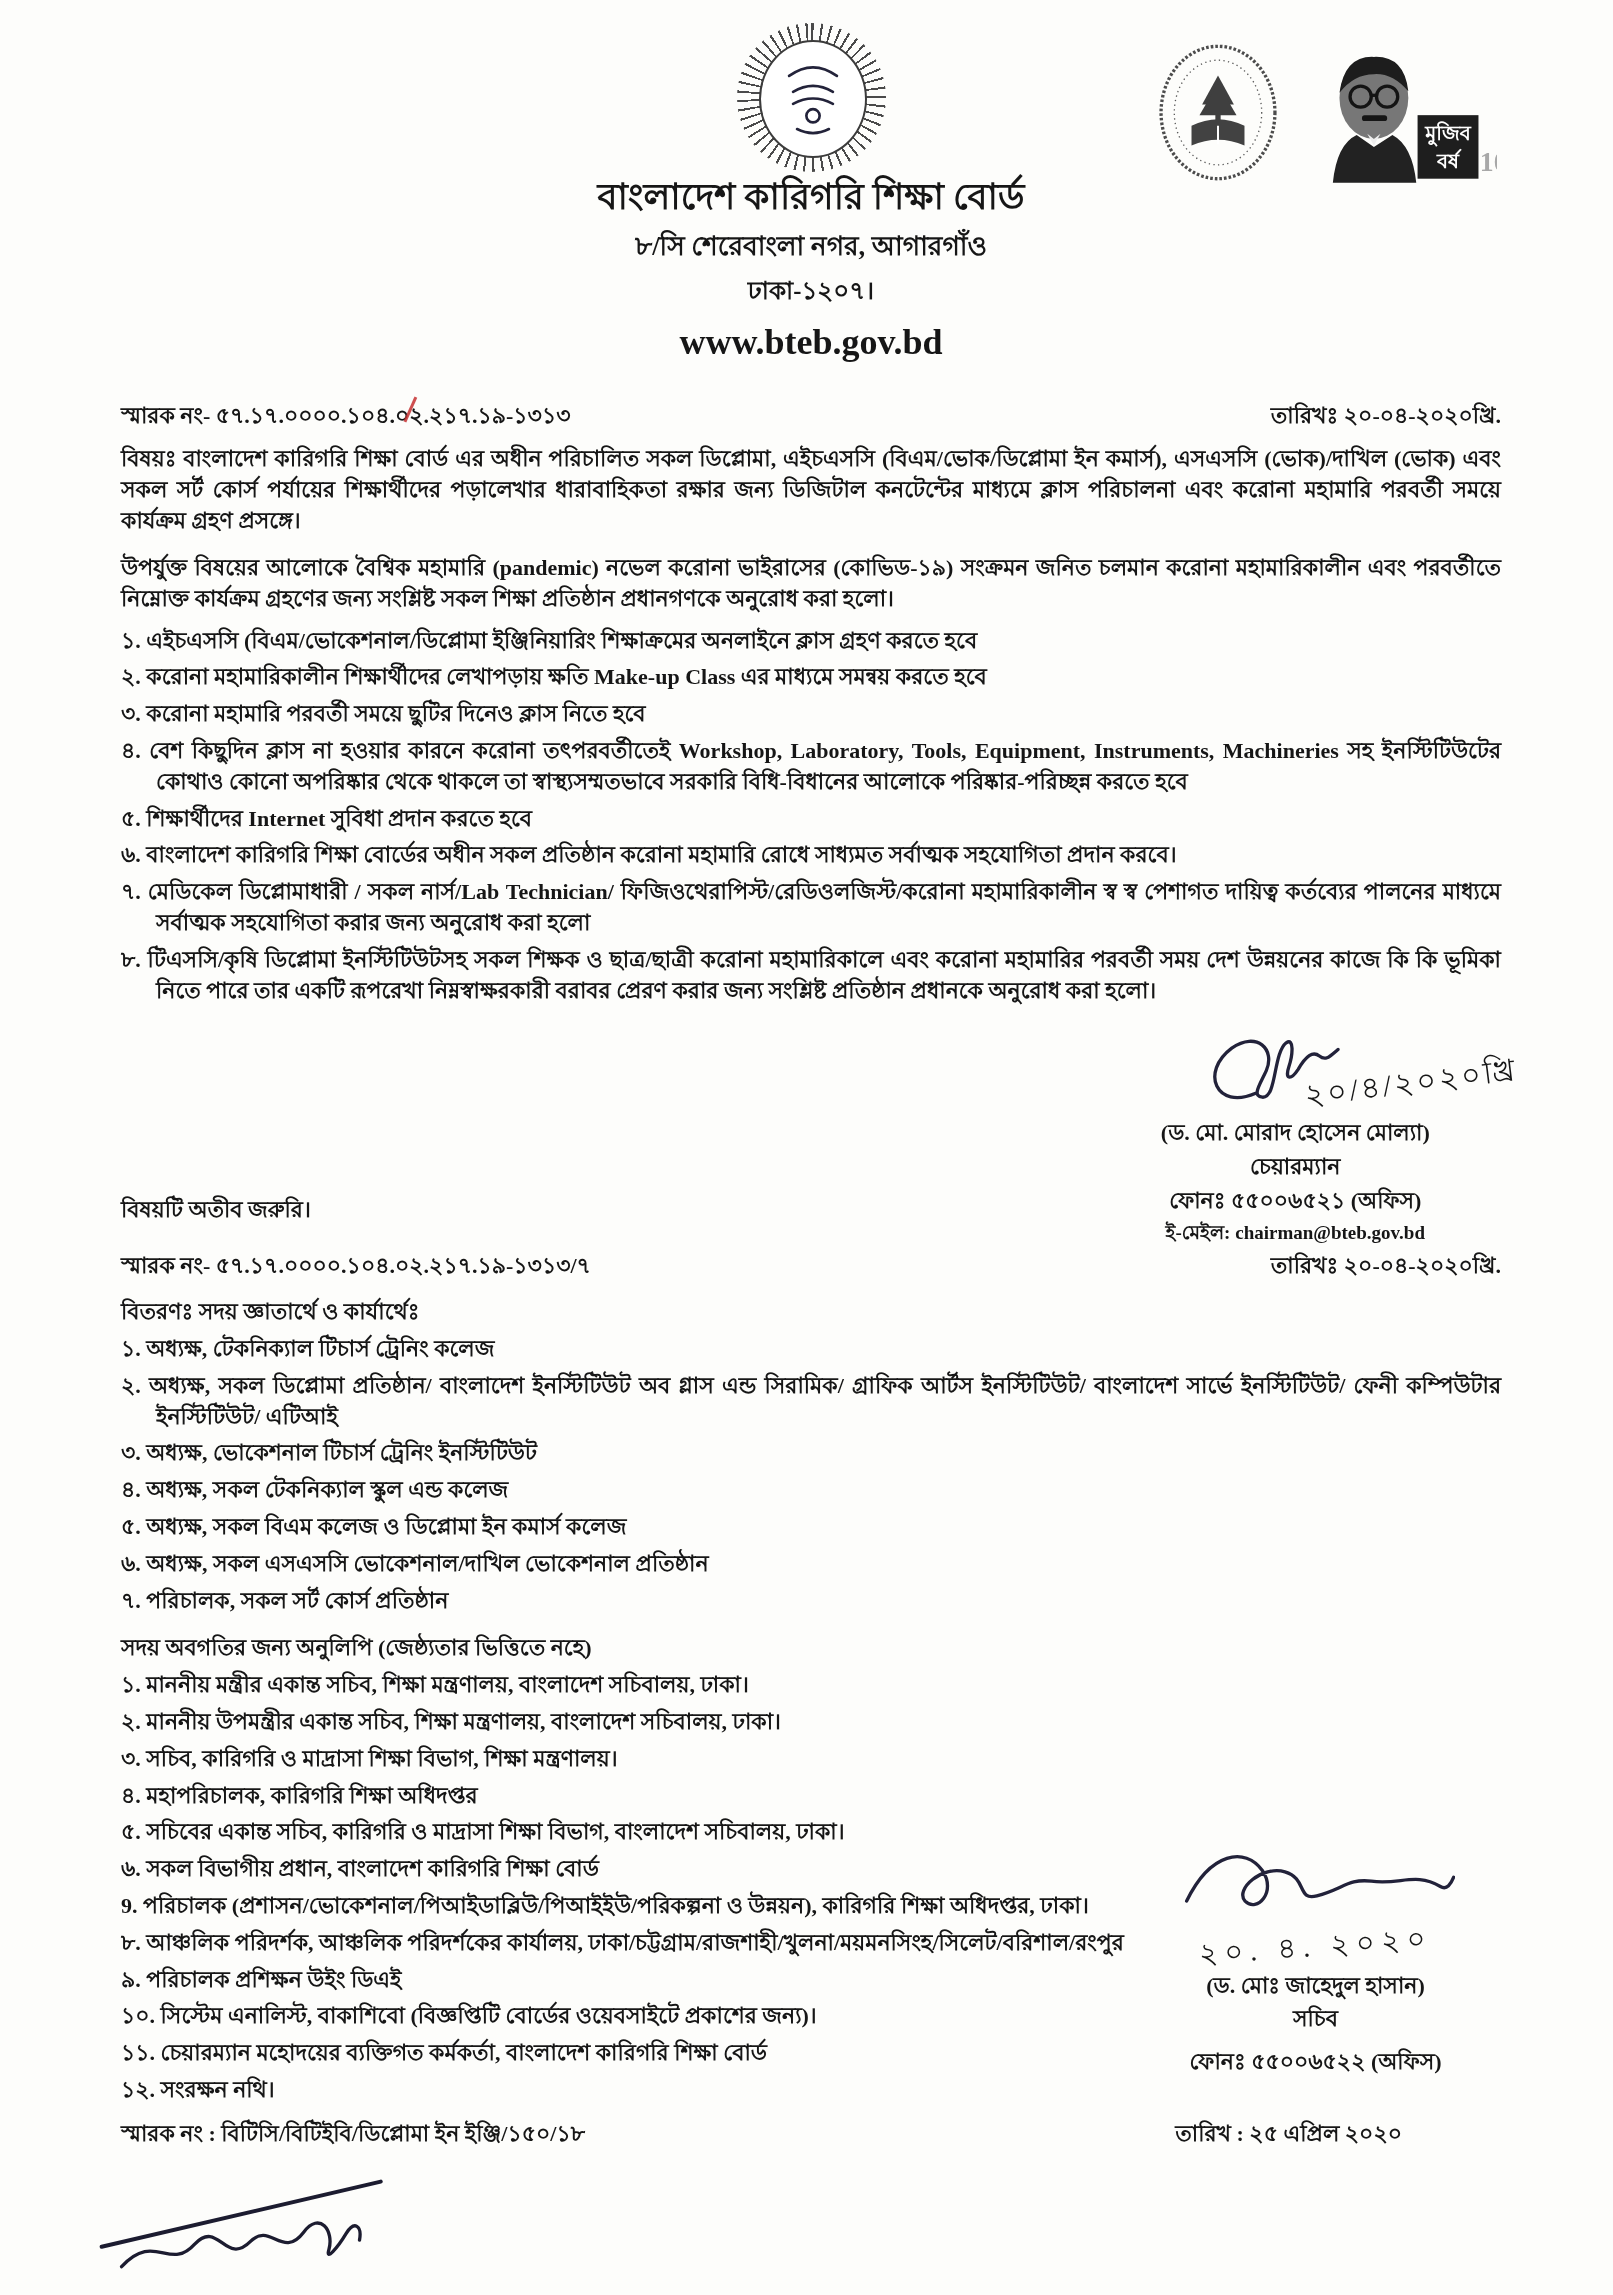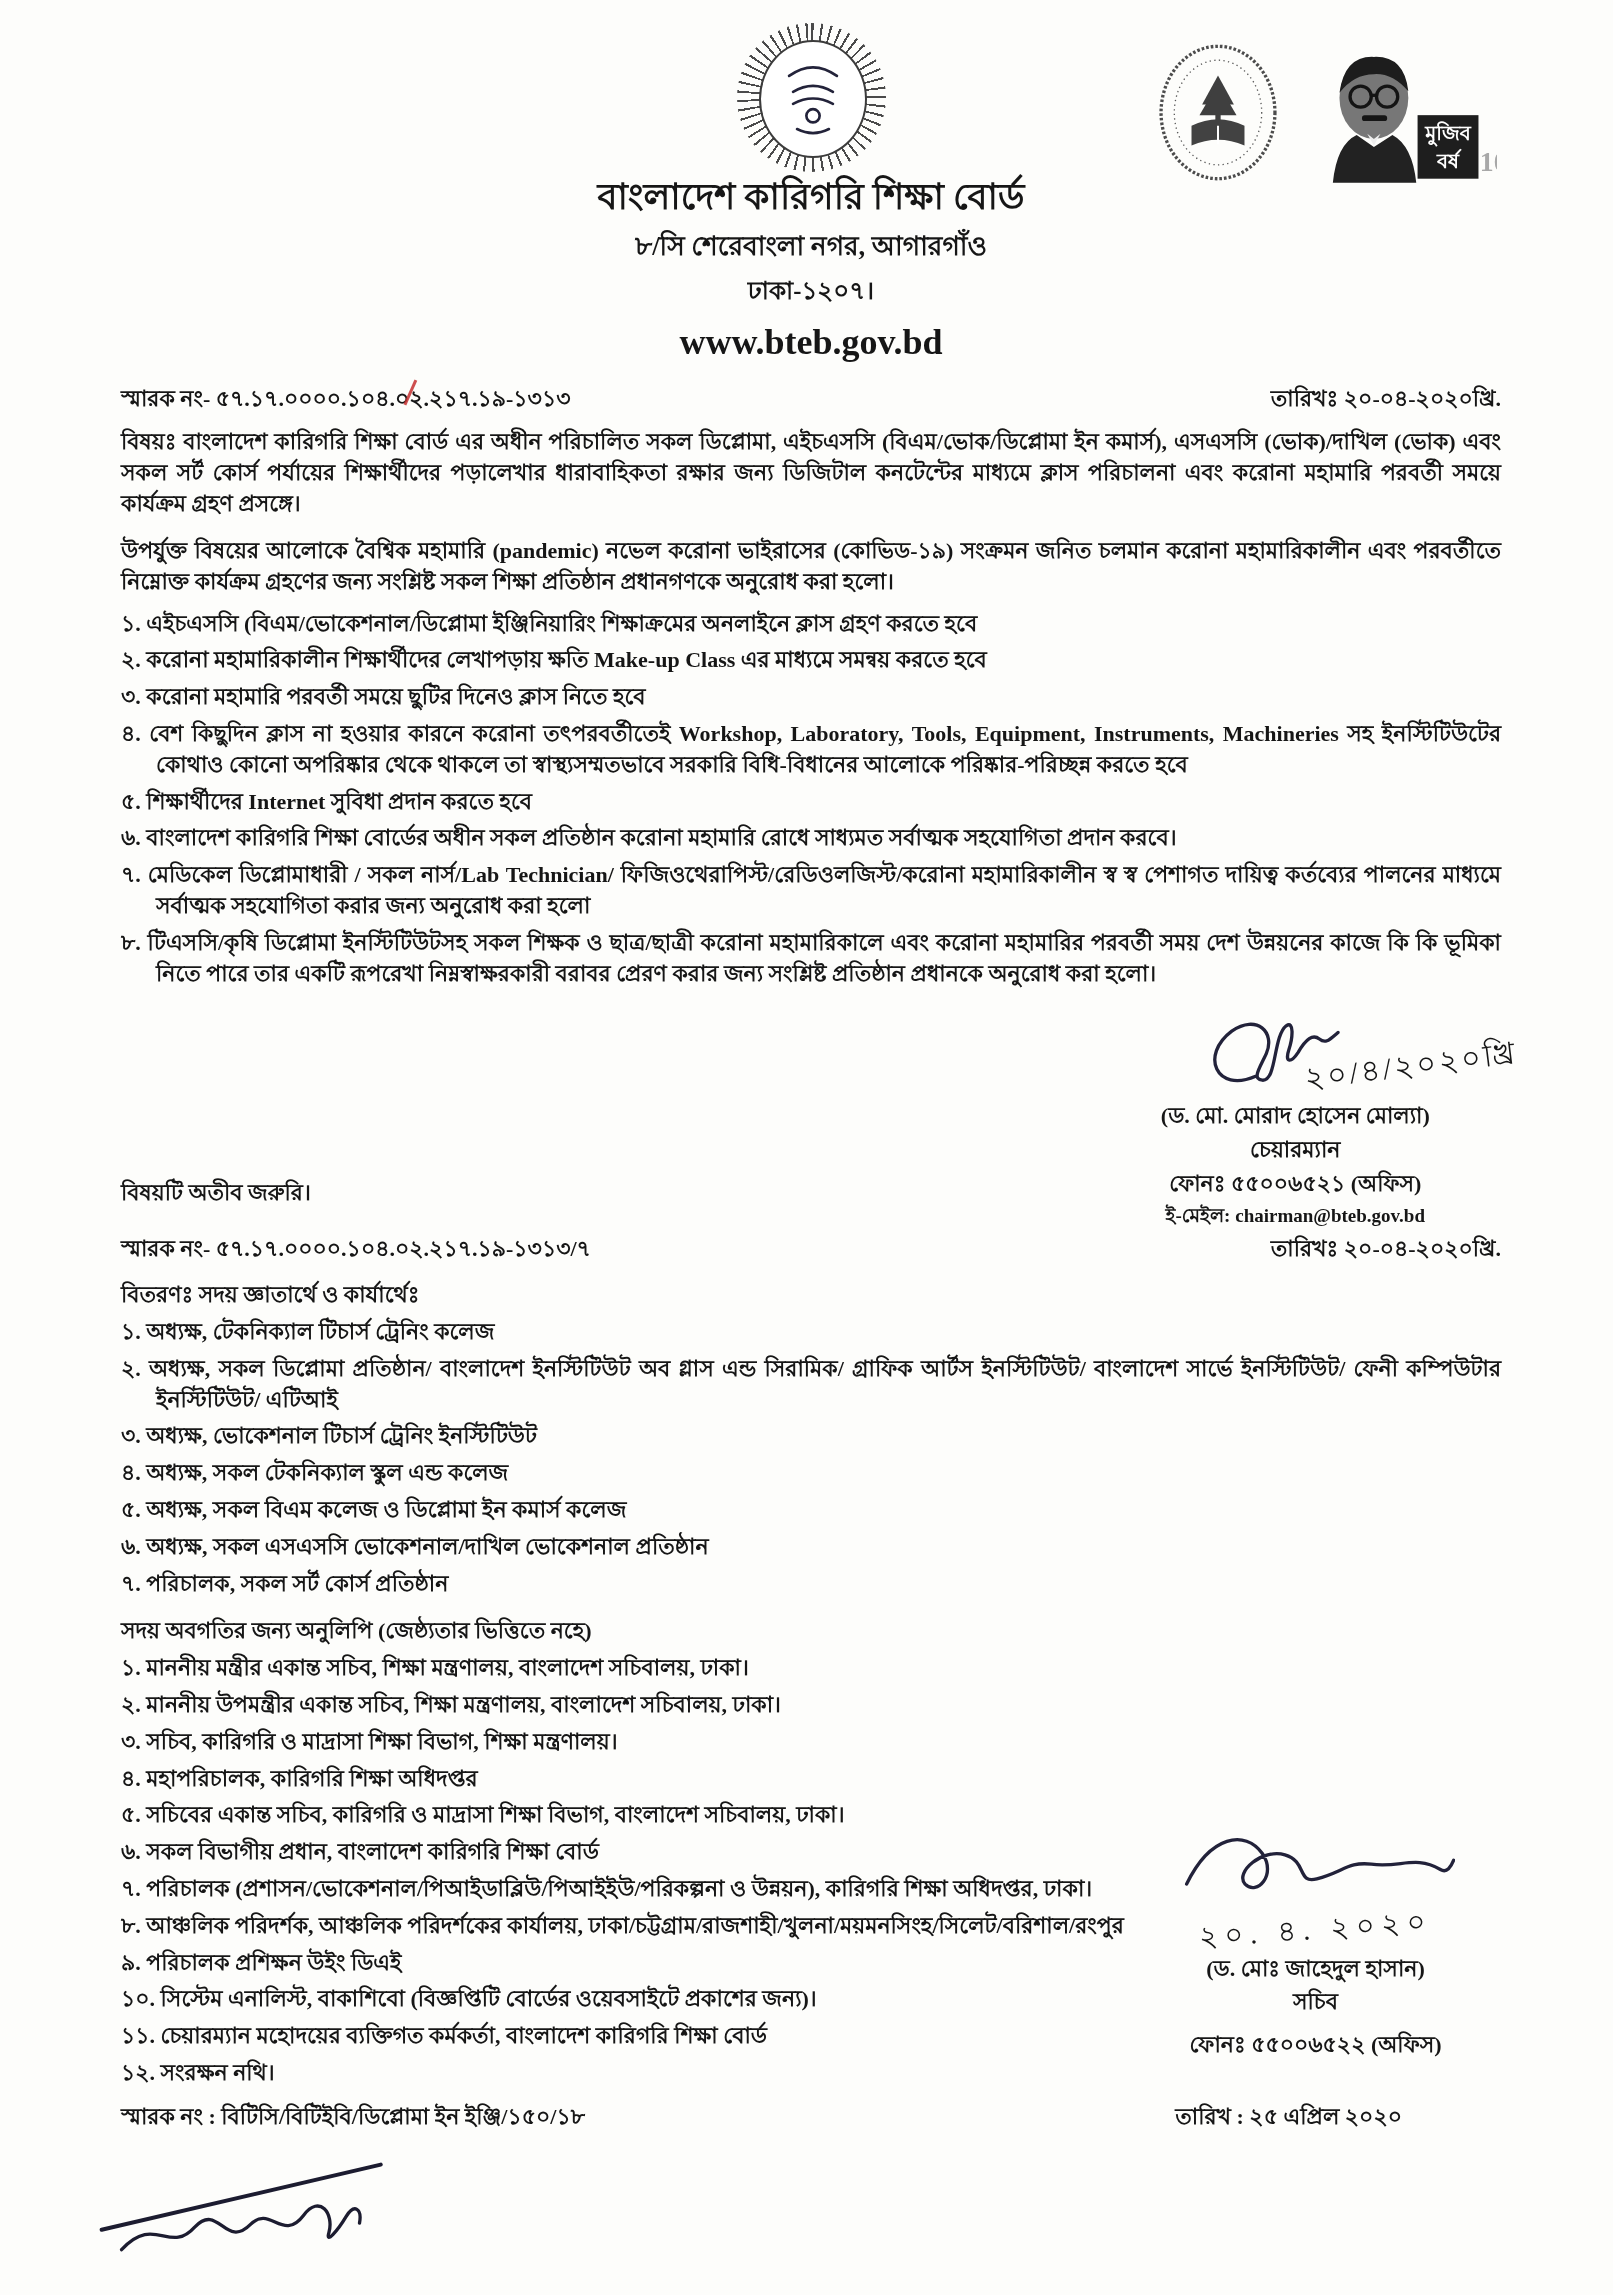--- a/index.html
+++ b/index.html
@@ -25,21 +25,21 @@
   .seal .seal-core{
     position:absolute;left:22.6px;top:17px;width:104px;height:114px;border-radius:50%;
     background:#fff;border:2px solid #3c3c3c;display:flex;align-items:center;justify-content:center;
   }
   .right-logos{position:absolute;top:18.6px;right:4px;display:flex;gap:30.5px;align-items:flex-start;}
   .org-name{font-size:36px;font-weight:700;margin:4px 0 1.3px 0;line-height:1.2;}
   .addr1{font-size:26.5px;margin-top:9.3px;}
   .addr2{font-size:24.6px;margin-top:9.3px;}
   .website{font-size:36px;margin-top:8px;font-weight:700;}
   
-  .memo-row{display:flex;justify-content:space-between;align-items:baseline;margin-top:17px;}
+  .memo-row{display:flex;justify-content:space-between;align-items:baseline;margin-top:34px;}
   .memo-row .num{position:relative;}
   .red-mark{position:absolute;left:64%;top:-5.3px;width:2.7px;height:26.5px;background:#c63030;transform:rotate(24deg);opacity:.85;}
   
   .subject{font-weight:700;text-align:justify;margin:12px 0 0 0;}
   .intro{margin:17px 0 0 0;text-align:justify;}
   .list{margin-top:10.6px;}
   .list .item{padding-left:35px;text-indent:-35px;margin:6px 0;text-align:justify;}
   
   .sign-row{display:flex;justify-content:space-between;align-items:flex-end;margin-top:9.3px;}
   .urgent{font-weight:700;margin-top:6.6px;}
@@ -172,21 +172,21 @@
 
   <div class="copies-wrap">
     <div class="dist-heading" style="margin-top:0;">সদয় অবগতির জন্য অনুলিপি (জেষ্ঠ্যতার ভিত্তিতে নহে)</div>
     <div class="list" style="margin-top:4px;width:995px;">
       <div class="item">১. মাননীয় মন্ত্রীর একান্ত সচিব, শিক্ষা মন্ত্রণালয়, বাংলাদেশ সচিবালয়, ঢাকা।</div>
       <div class="item">২. মাননীয় উপমন্ত্রীর একান্ত সচিব, শিক্ষা মন্ত্রণালয়, বাংলাদেশ সচিবালয়, ঢাকা।</div>
       <div class="item">৩. সচিব, কারিগরি ও মাদ্রাসা শিক্ষা বিভাগ, শিক্ষা মন্ত্রণালয়।</div>
       <div class="item">৪. মহাপরিচালক, কারিগরি শিক্ষা অধিদপ্তর</div>
       <div class="item">৫. সচিবের একান্ত সচিব, কারিগরি ও মাদ্রাসা শিক্ষা বিভাগ, বাংলাদেশ সচিবালয়, ঢাকা।</div>
       <div class="item">৬. সকল বিভাগীয় প্রধান, বাংলাদেশ কারিগরি শিক্ষা বোর্ড</div>
-      <div class="item">৭. পরিচালক (প্রশাসন/ভোকেশনাল/পিআইডাব্লিউ/পিআইইউ/পরিকল্পনা ও উন্নয়ন), কারিগরি শিক্ষা অধিদপ্তর, ঢাকা।</div>
+      <div class="item">9. পরিচালক (প্রশাসন/ভোকেশনাল/পিআইডাব্লিউ/পিআইইউ/পরিকল্পনা ও উন্নয়ন), কারিগরি শিক্ষা অধিদপ্তর, ঢাকা।</div>
       <div class="item" style="width:1367px;">৮. আঞ্চলিক পরিদর্শক, আঞ্চলিক পরিদর্শকের কার্যালয়, ঢাকা/চট্টগ্রাম/রাজশাহী/খুলনা/ময়মনসিংহ/সিলেট/বরিশাল/রংপুর</div>
       <div class="item">৯. পরিচালক প্রশিক্ষন উইং ডিএই</div>
       <div class="item">১০. সিস্টেম এনালিস্ট, বাকাশিবো (বিজ্ঞপ্তিটি বোর্ডের ওয়েবসাইটে প্রকাশের জন্য)।</div>
       <div class="item">১১. চেয়ারম্যান মহোদয়ের ব্যক্তিগত কর্মকর্তা, বাংলাদেশ কারিগরি শিক্ষা বোর্ড</div>
       <div class="item">১২. সংরক্ষন নথি।</div>
     </div>
 
     <div class="sign-block secretary-block">
       <svg width="279" height="93" viewBox="0 0 420 140">
         <path d="M16 104 C 52 30, 104 22, 130 58 C 152 90, 122 122, 104 104 C 88 86, 130 50, 164 60 C 198 70, 182 104, 212 96 C 252 86, 258 70, 294 74 C 338 80, 360 60, 398 82 C 408 88, 414 78, 418 68" fill="none" stroke="#22223a" stroke-width="5" stroke-linecap="round"></path>

